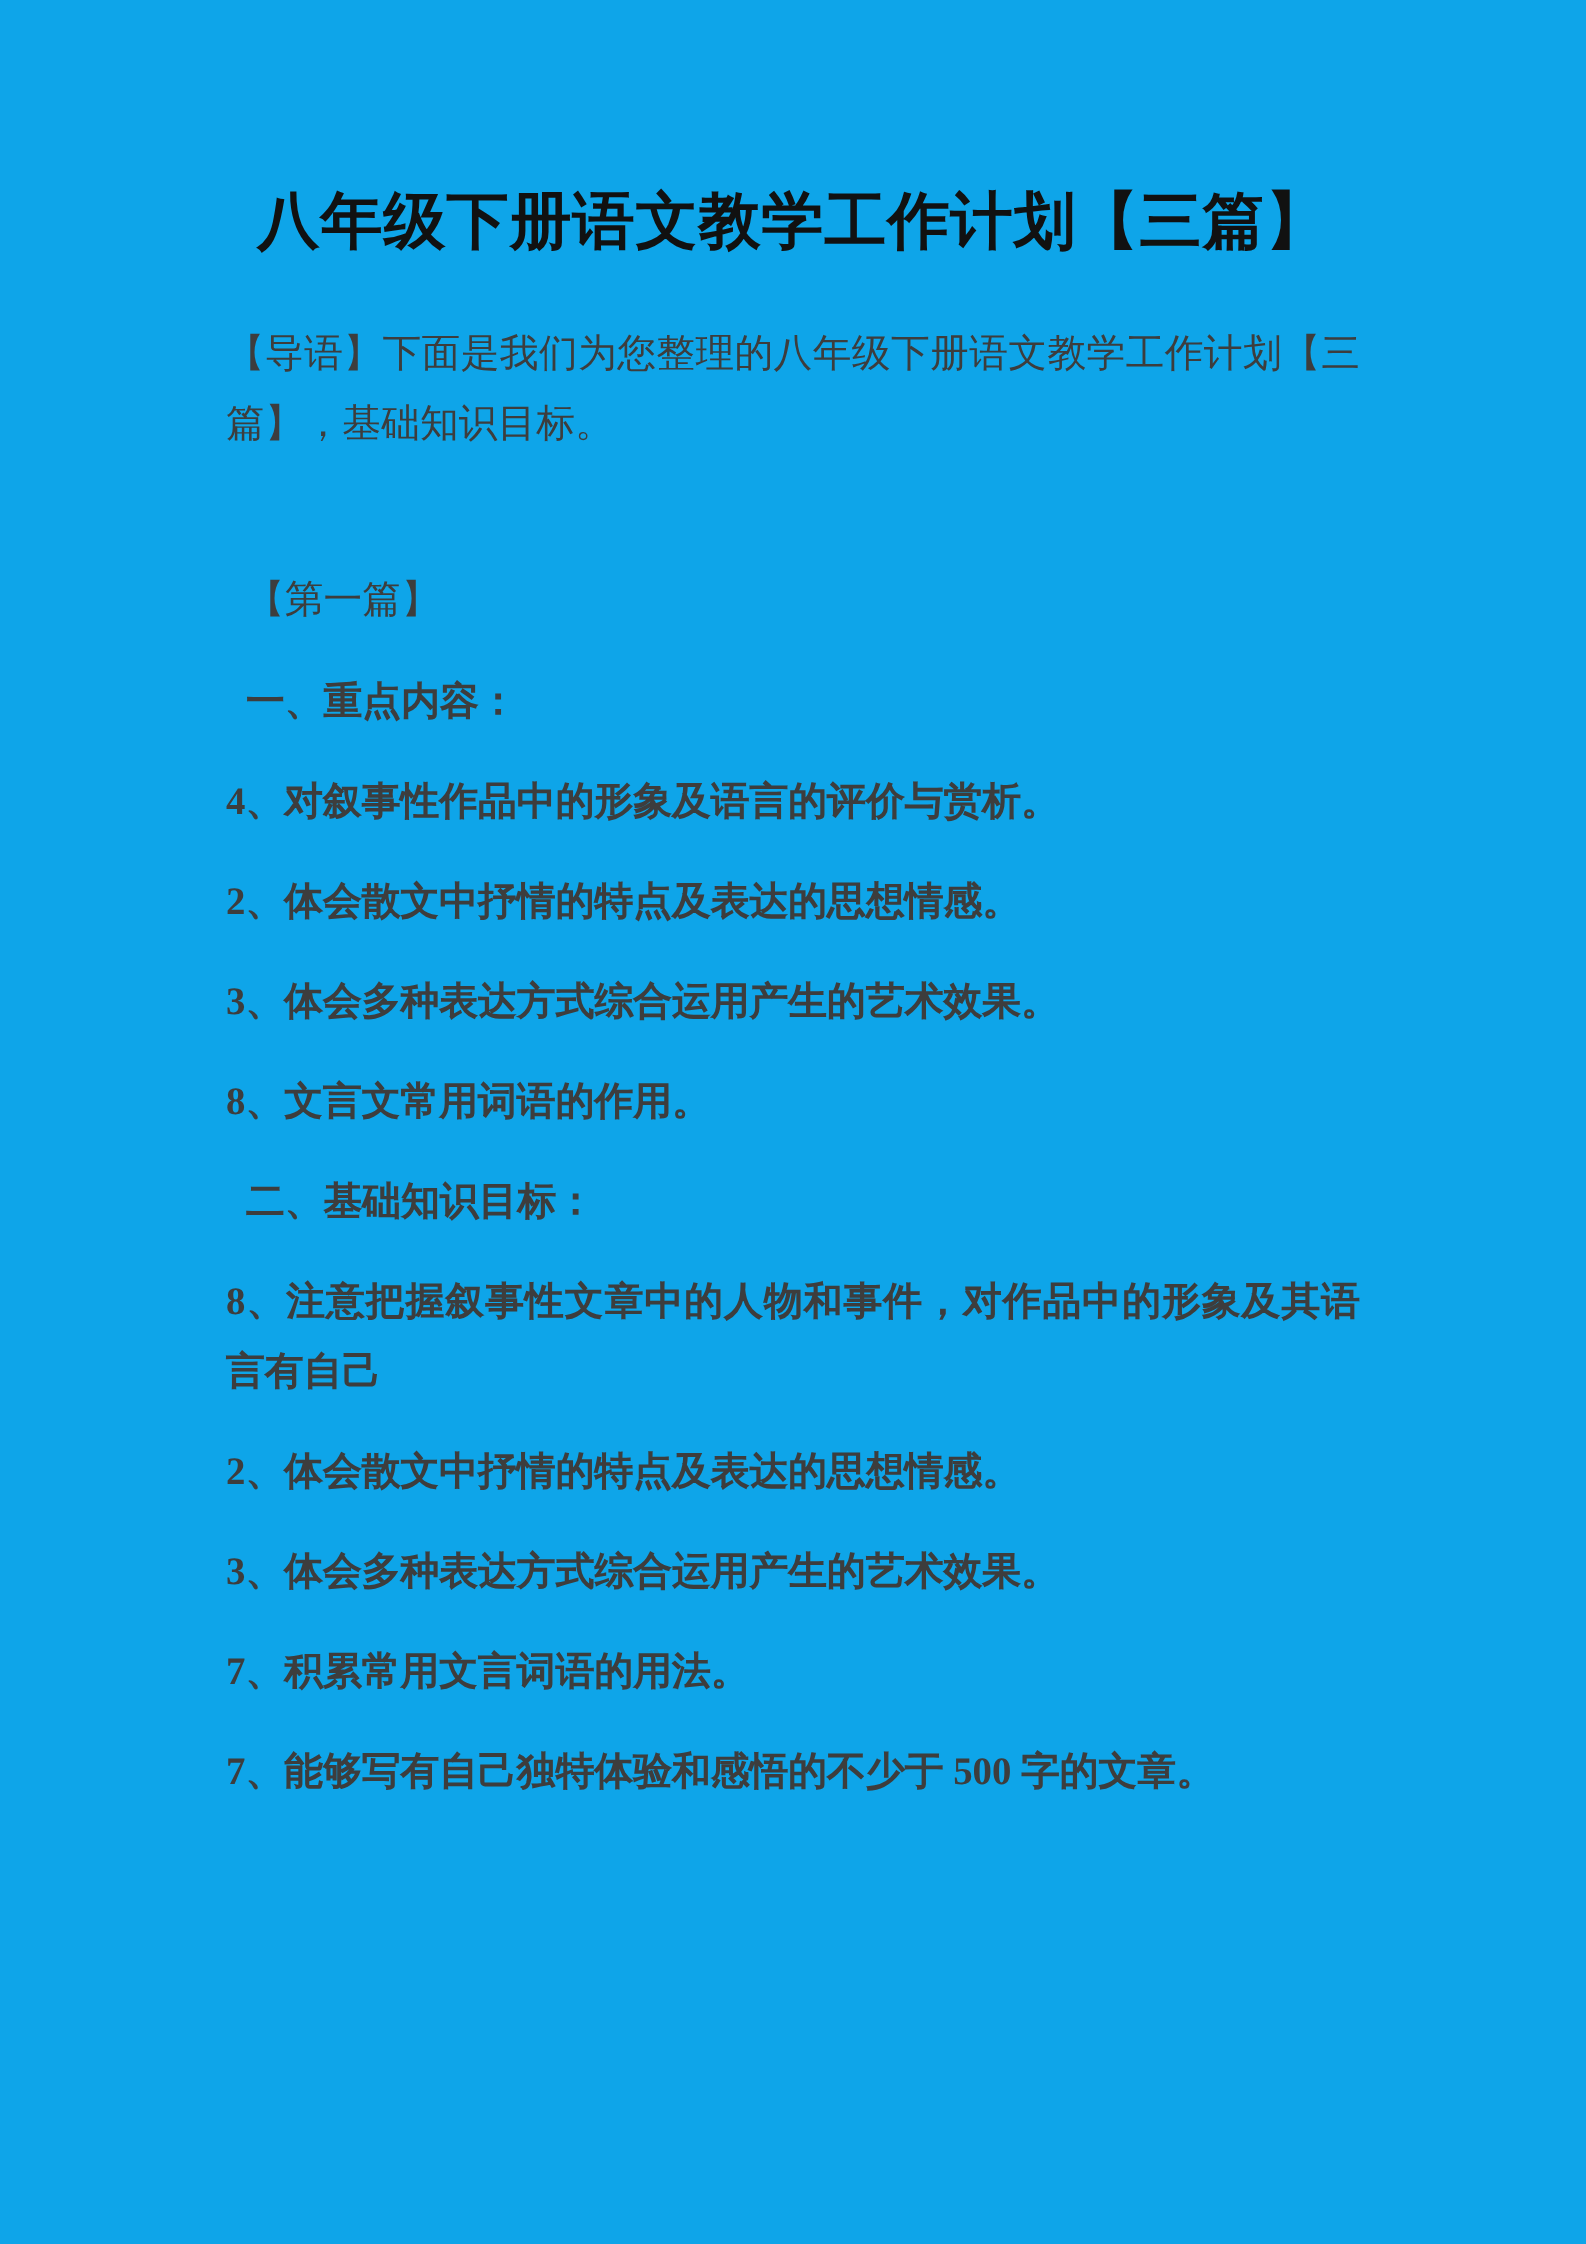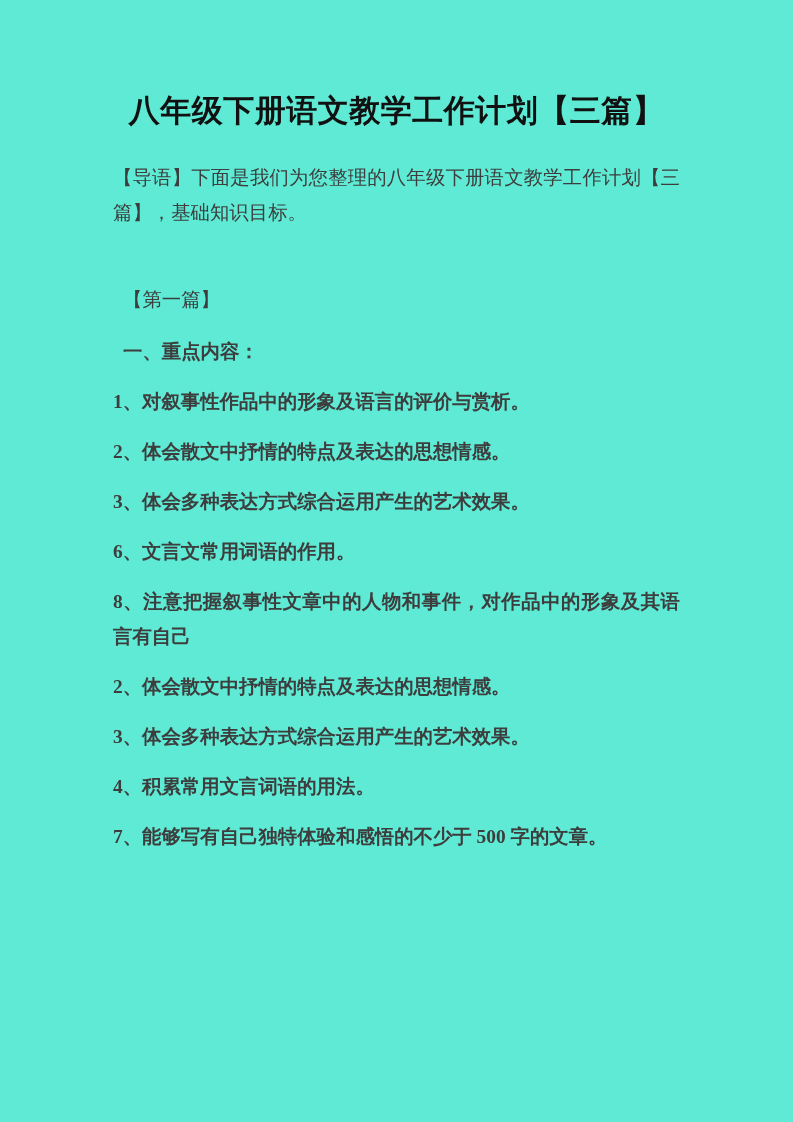--- a/index.html
+++ b/index.html
@@ -5,21 +5,21 @@
   html, body {
     margin: 0;
     padding: 0;
     background: #ffffff;
   }
   .page {
     position: relative;
     width: 793px;
     height: 1122px;
     margin: 0 auto;
-    background: #5eead4;
+    background: #0ea5e9;
     overflow: hidden;
     font-family: "Liberation Serif", "DejaVu Serif", serif;
     color: #3d3d3d;
   }
   .content {
     padding: 0 113px;
   }
   .doc-title {
     margin: 88px 0 0 0;
     font-size: 31px;
@@ -63,35 +63,36 @@
   <div class="content">
 
     <h1 class="doc-title">八年级下册语文教学工作计划【三篇】</h1>
 
     <p class="intro">【导语】下面是我们为您整理的八年级下册语文教学工作计划【三篇】，基础知识目标。</p>
 
     <p class="section-heading">【第一篇】</p>
 
     <p class="para indent">一、重点内容：</p>
 
-    <p class="para">1、对叙事性作品中的形象及语言的评价与赏析。</p>
+    <p class="para">4、对叙事性作品中的形象及语言的评价与赏析。</p>
 
     <p class="para">2、体会散文中抒情的特点及表达的思想情感。</p>
 
     <p class="para">3、体会多种表达方式综合运用产生的艺术效果。</p>
 
-    <p class="para">6、文言文常用词语的作用。</p>
+    <p class="para">8、文言文常用词语的作用。</p>
 
+    <p class="para indent">二、基础知识目标：</p>
 
     <p class="para">8、注意把握叙事性文章中的人物和事件，对作品中的形象及其语言有自己</p>
 
 
     <p class="para">2、体会散文中抒情的特点及表达的思想情感。</p>
 
     <p class="para">3、体会多种表达方式综合运用产生的艺术效果。</p>
 
-    <p class="para">4、积累常用文言词语的用法。</p>
+    <p class="para">7、积累常用文言词语的用法。</p>
 
 
     <p class="para">7、能够写有自己独特体验和感悟的不少于 500 字的文章。</p>
 
   </div>
 </div>
 
 </body></html>

